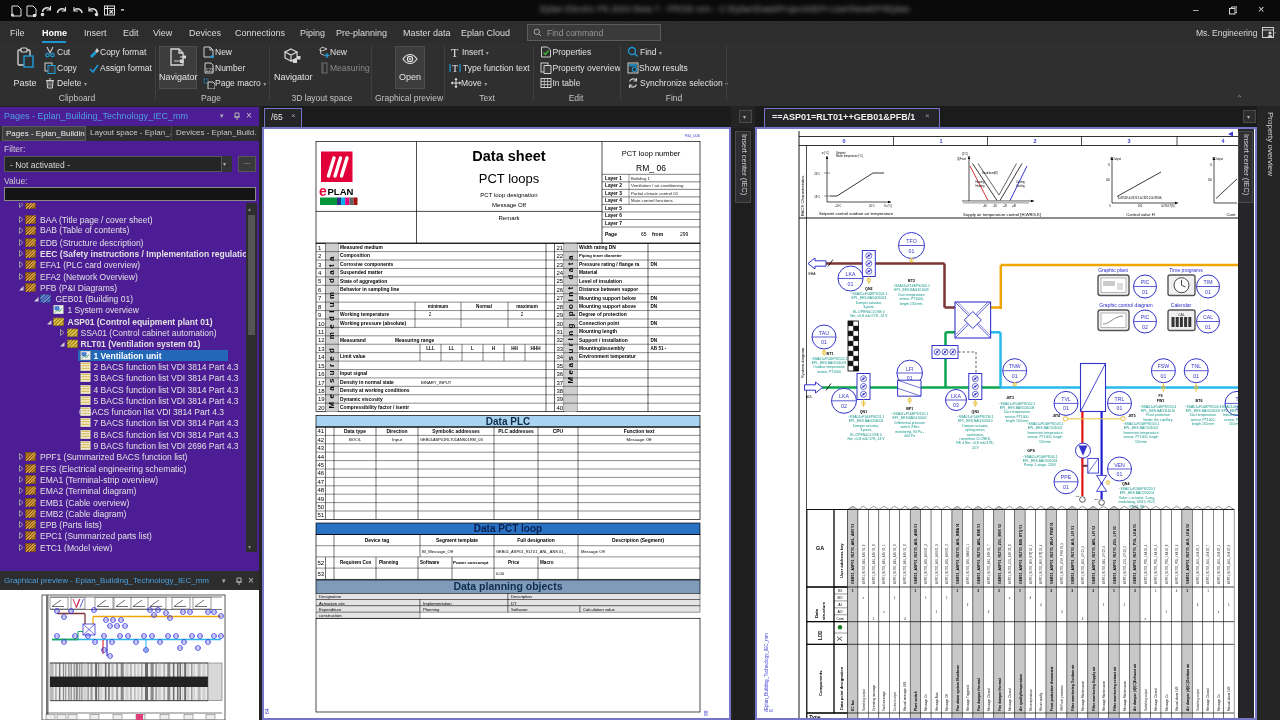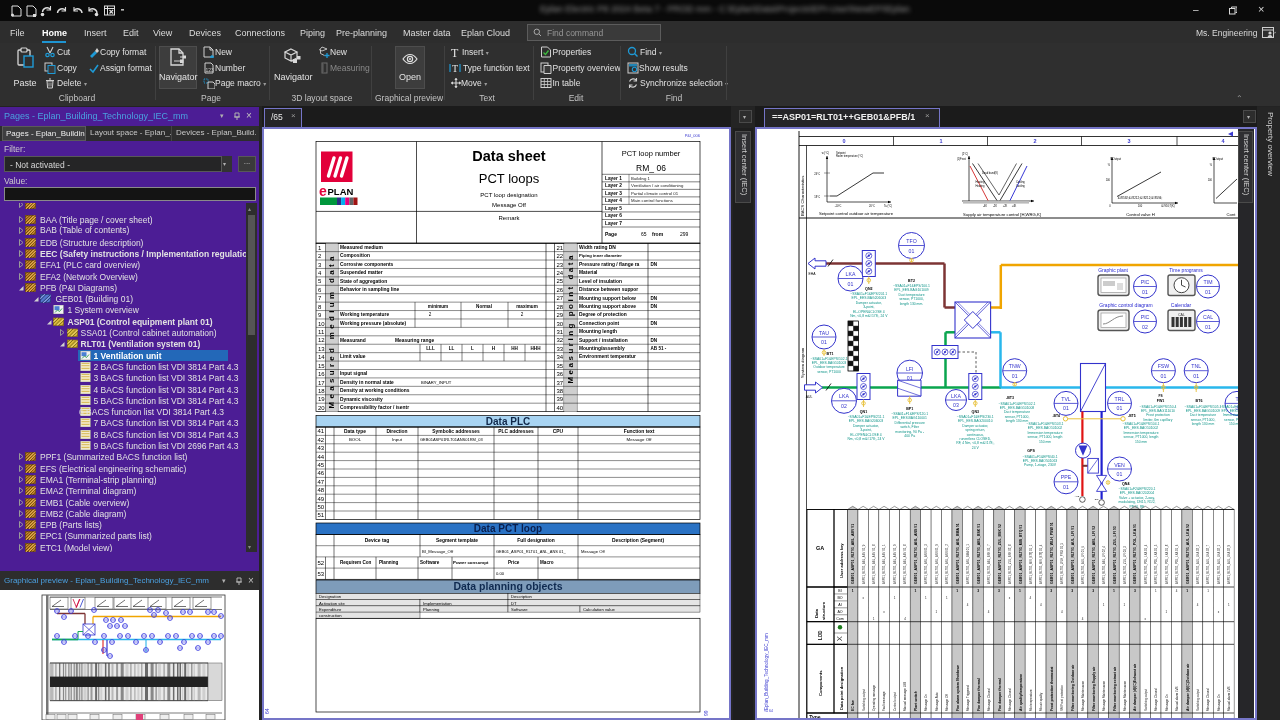--- a/index.html
+++ b/index.html
@@ -490,21 +490,21 @@
         </div>
         <div class="tree-row" style="top:270.9px;">
           <svg class="abs" style="left:17.5px;top:2px;" width="7" height="7" viewBox="0 0 7 7">
             <path d="M1.5 0.5 L5 3.5 L1.5 6.5 Z" fill="none" stroke="#9a9a9a" stroke-width="1"></path>
           </svg>
           <svg class="ticon" style="left:25px;" width="11" height="9" viewBox="0 0 11 9">
             <rect x="0.5" y="0.5" width="10" height="8" fill="#c8882a" stroke="#7a5210" stroke-width="0.7"></rect>
             <path d="M0 2 l3-2 M0 5 l5.5-5 M0 8 l8-8 M2 9 l7.5-8 M5 9 l6-6.5 M8 9 l3-3.5" stroke="#5a3c08" stroke-width="0.8"></path>
             <path d="M1 9 l8.5-8.5 M4 9 l7-7" stroke="#f0c36a" stroke-width="0.7"></path>
           </svg>
-          <div class="abs" style="left:40.0px;top:1px;font-weight:normal;color:#e2e2e2;">EMA1 (Terminal-strip planning)</div>
+          <div class="abs" style="left:40.0px;top:1px;font-weight:normal;color:#e2e2e2;">EMA1 (Terminal-strip overview)</div>
         </div>
         <div class="tree-row" style="top:282.2px;">
           <svg class="abs" style="left:17.5px;top:2px;" width="7" height="7" viewBox="0 0 7 7">
             <path d="M1.5 0.5 L5 3.5 L1.5 6.5 Z" fill="none" stroke="#9a9a9a" stroke-width="1"></path>
           </svg>
           <svg class="ticon" style="left:25px;" width="11" height="9" viewBox="0 0 11 9">
             <rect x="0.5" y="0.5" width="10" height="8" fill="#c8882a" stroke="#7a5210" stroke-width="0.7"></rect>
             <path d="M0 2 l3-2 M0 5 l5.5-5 M0 8 l8-8 M2 9 l7.5-8 M5 9 l6-6.5 M8 9 l3-3.5" stroke="#5a3c08" stroke-width="0.8"></path>
             <path d="M1 9 l8.5-8.5 M4 9 l7-7" stroke="#f0c36a" stroke-width="0.7"></path>
           </svg>

